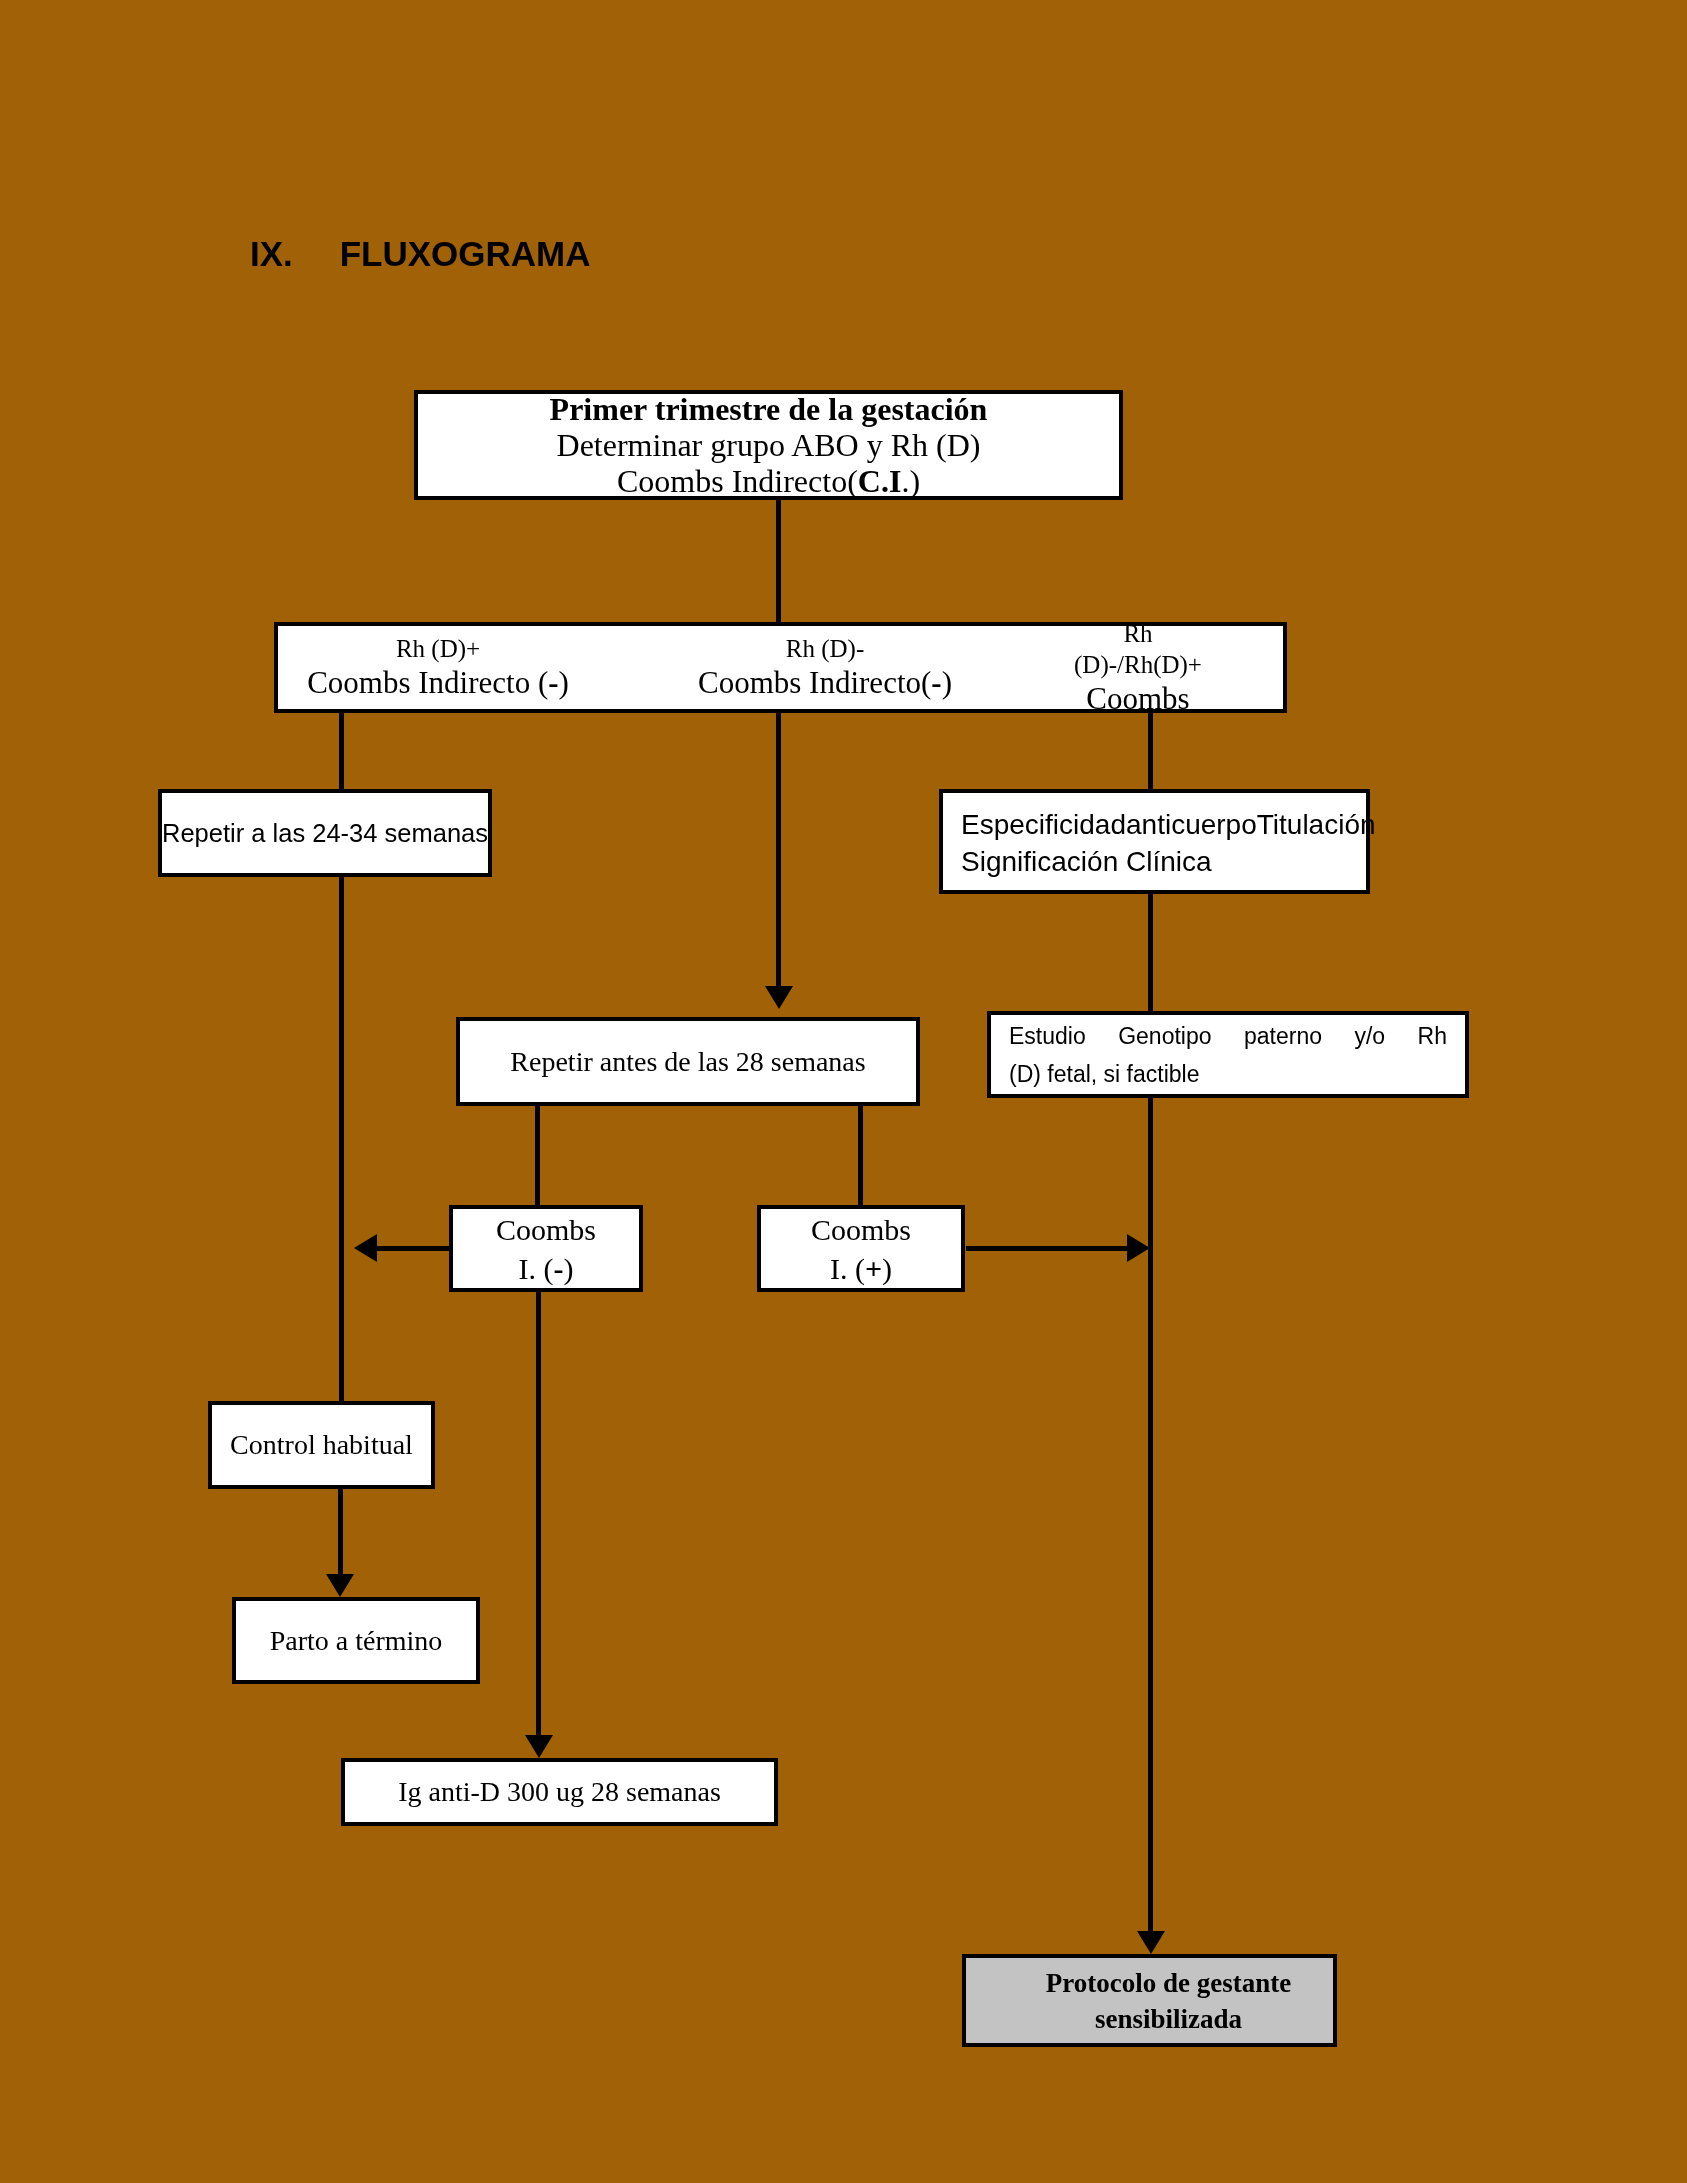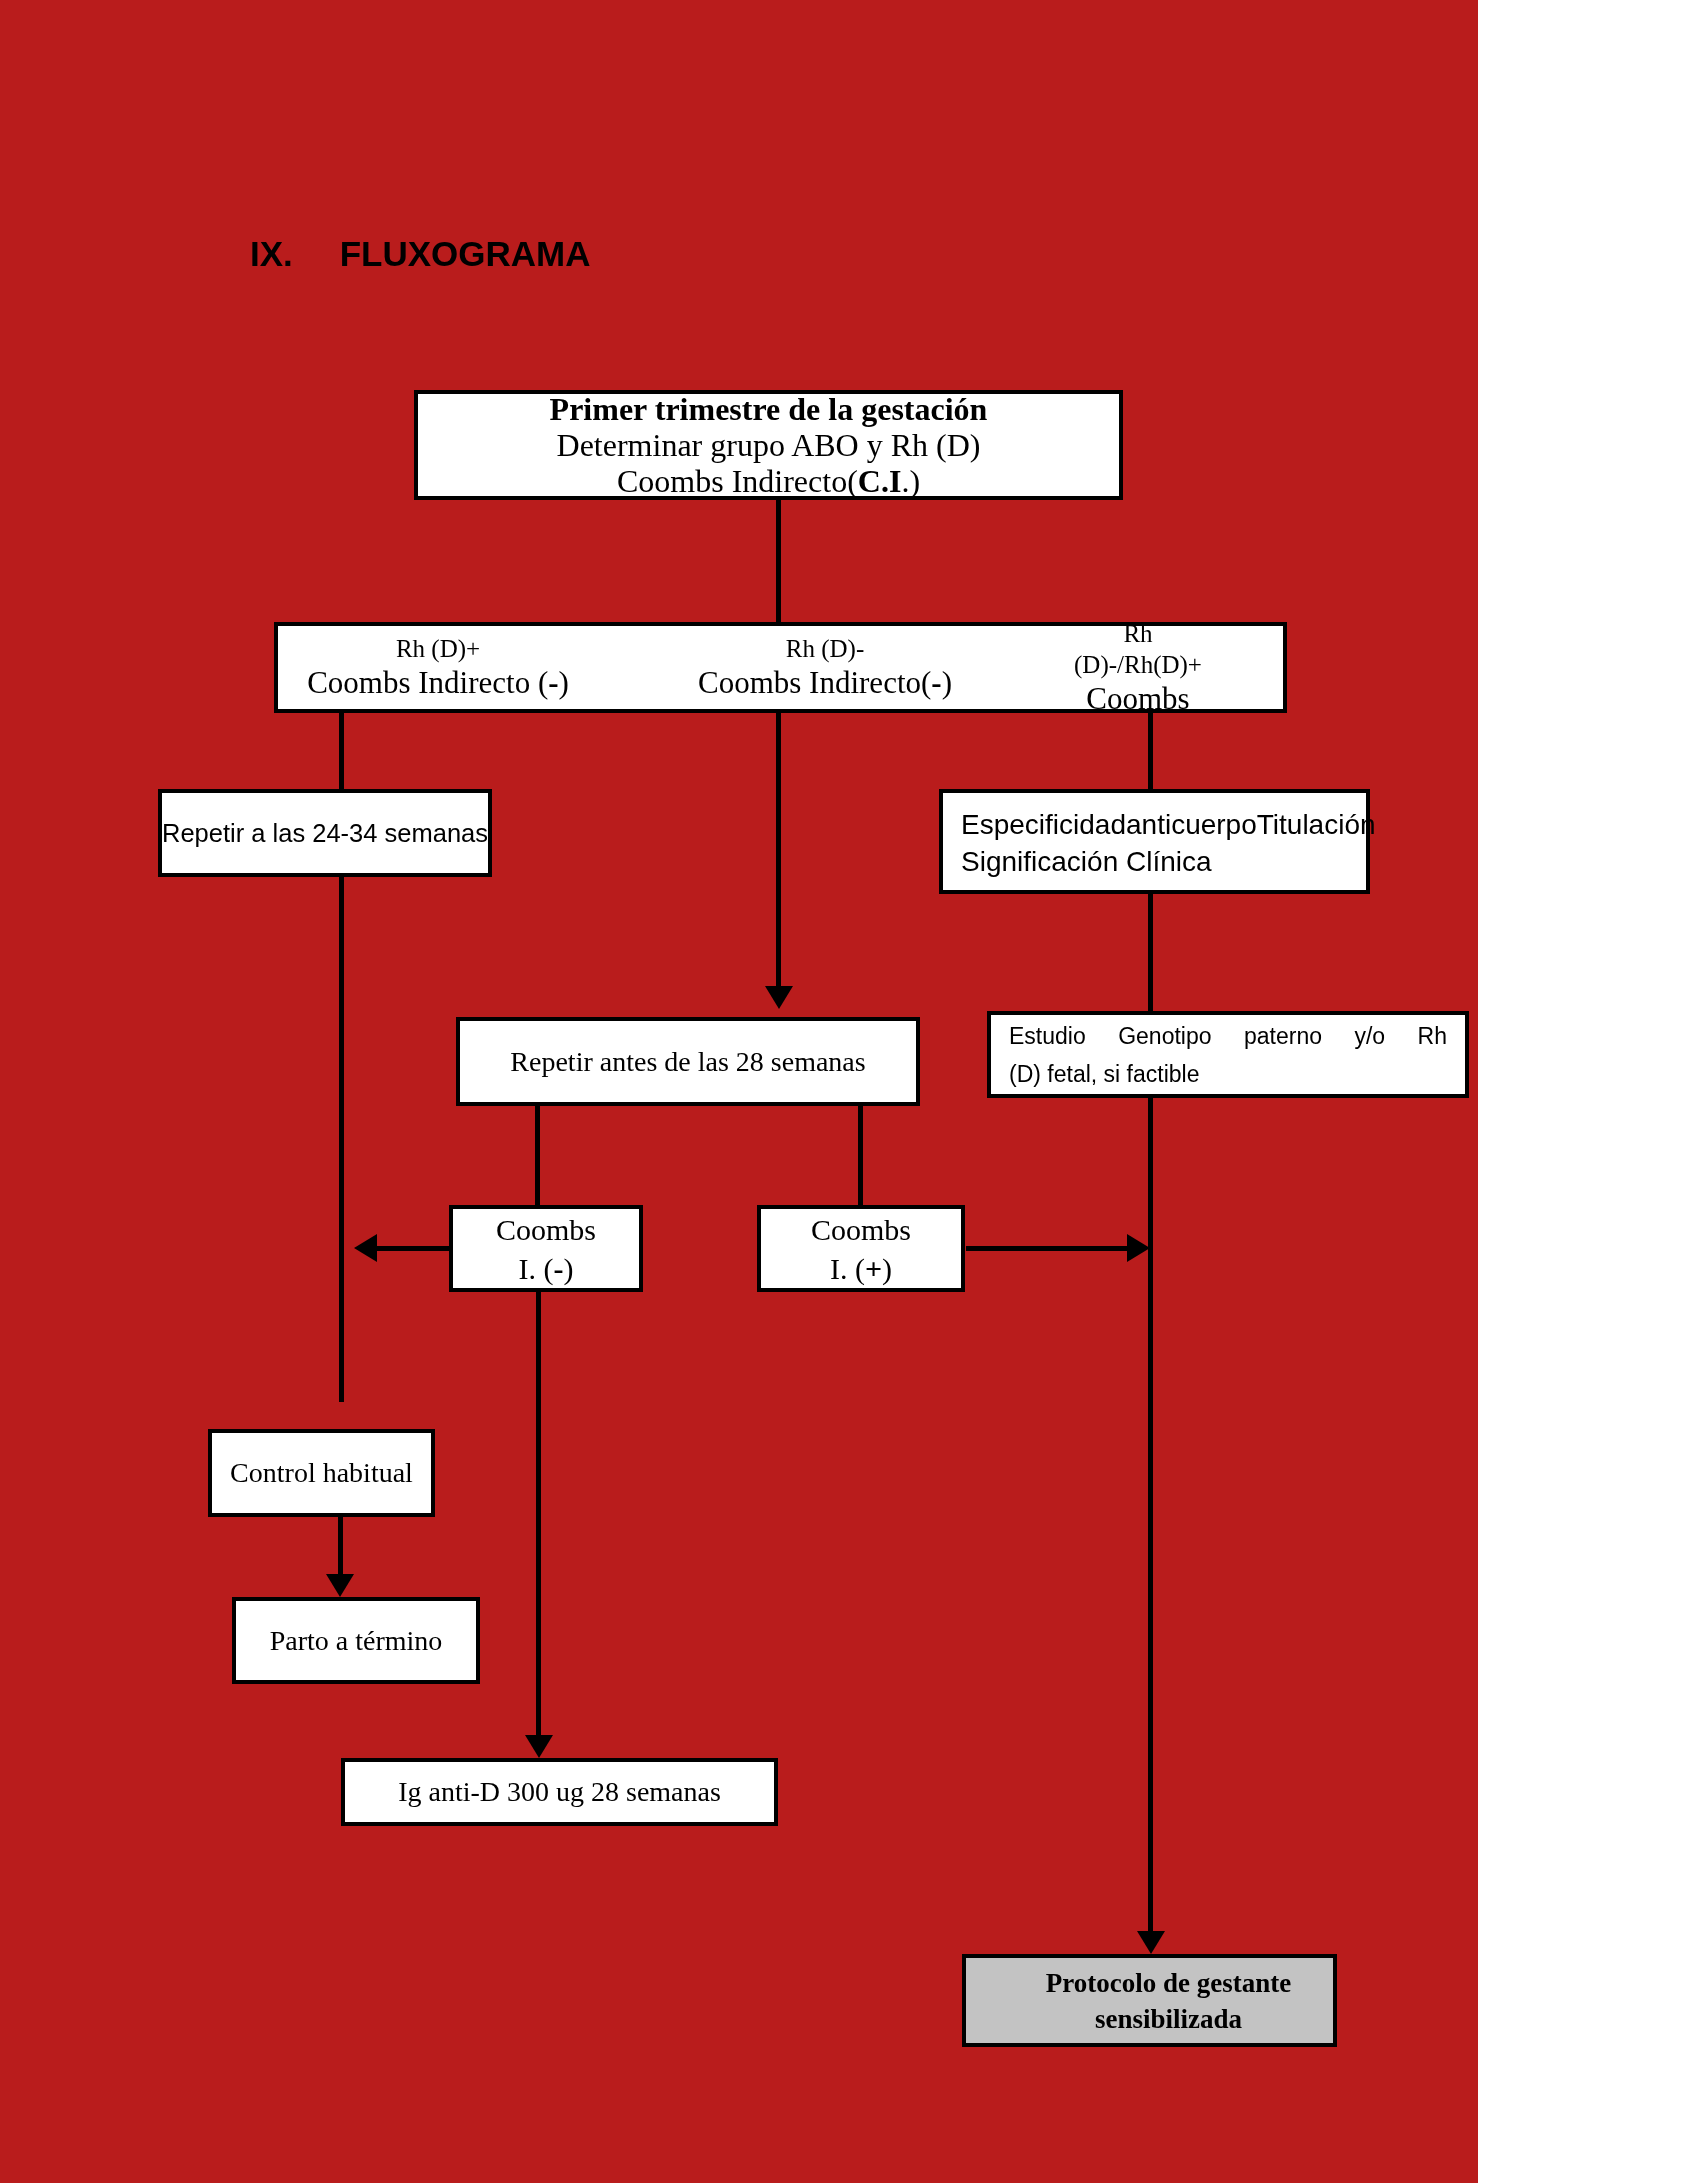--- a/index.html
+++ b/index.html
@@ -1,16 +1,16 @@
 <!DOCTYPE html>
 <html style="font-size:13px"><head>
 <meta charset="utf-8">
 <style>
   html,body{margin:0;padding:0;background:#ffffff;}
-  .canvas{position:relative;width:1478px;height:2183px;background:#b91c1c;overflow:hidden;
+  .canvas{position:relative;width:1687px;height:2183px;background:#a16207;overflow:hidden;
           font-family:"Liberation Serif","DejaVu Serif",serif;color:#000;}
   .serif{font-family:"Liberation Serif","DejaVu Serif",serif;}
   .sans{font-family:"Liberation Sans","DejaVu Sans",sans-serif;}
 
   .title{position:absolute;left:250px;top:234px;
          font-family:"Liberation Sans","DejaVu Sans",sans-serif;
          font-weight:bold;font-size:35px;letter-spacing:0px;white-space:nowrap;}
   .title .sec-no{display:inline-block;width:80px;}
 
   .box{position:absolute;box-sizing:border-box;background:#ffffff;border:4.1px solid #000;
@@ -136,21 +136,21 @@
   <div class="box serif b-coombs" style="left:449px;top:1205px;width:194px;height:87px;">
     <div class="bl">Coombs</div>
     <div class="bl"><span>I. (</span><b>-</b><span>)</span></div>
   </div>
 
   <div class="box serif b-coombs" style="left:757px;top:1205px;width:208px;height:87px;">
     <div class="bl">Coombs</div>
     <div class="bl"><span>I. (</span><b>+</b><span>)</span></div>
   </div>
 
-  <div class="box serif b-control" style="left:208px;top:1401px;width:227px;height:88px;margin-top:28px;">
+  <div class="box serif b-control" style="left:208px;top:1401px;width:227px;height:88px;">
     <div class="bl">Control habitual</div>
   </div>
 
   <div class="box serif b-parto" style="left:232px;top:1597px;width:248px;height:87px;">
     <div class="bl">Parto a término</div>
   </div>
 
   <div class="box serif b-ig" style="left:341px;top:1758px;width:437px;height:68px;">
     <div class="bl">Ig anti-D 300 ug 28 semanas</div>
   </div>

